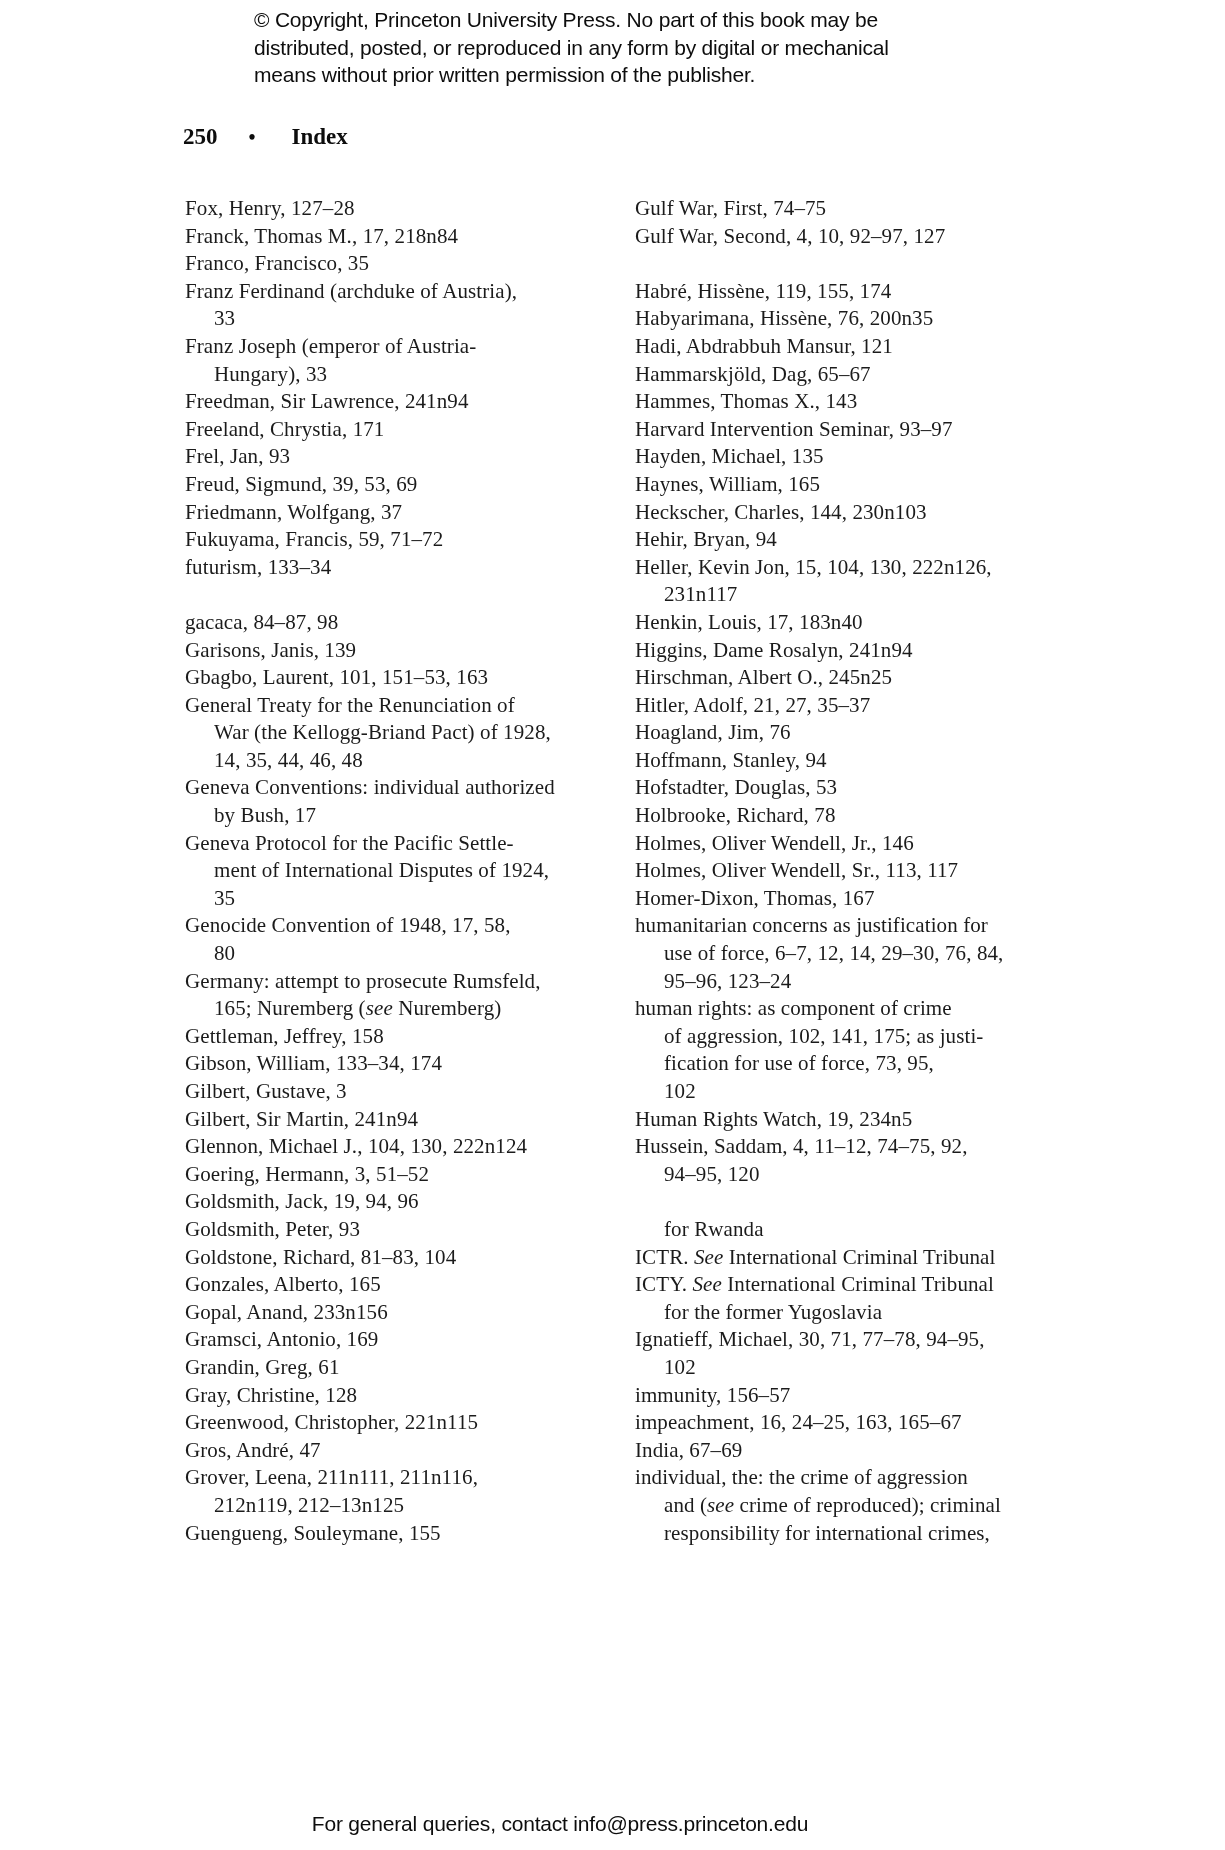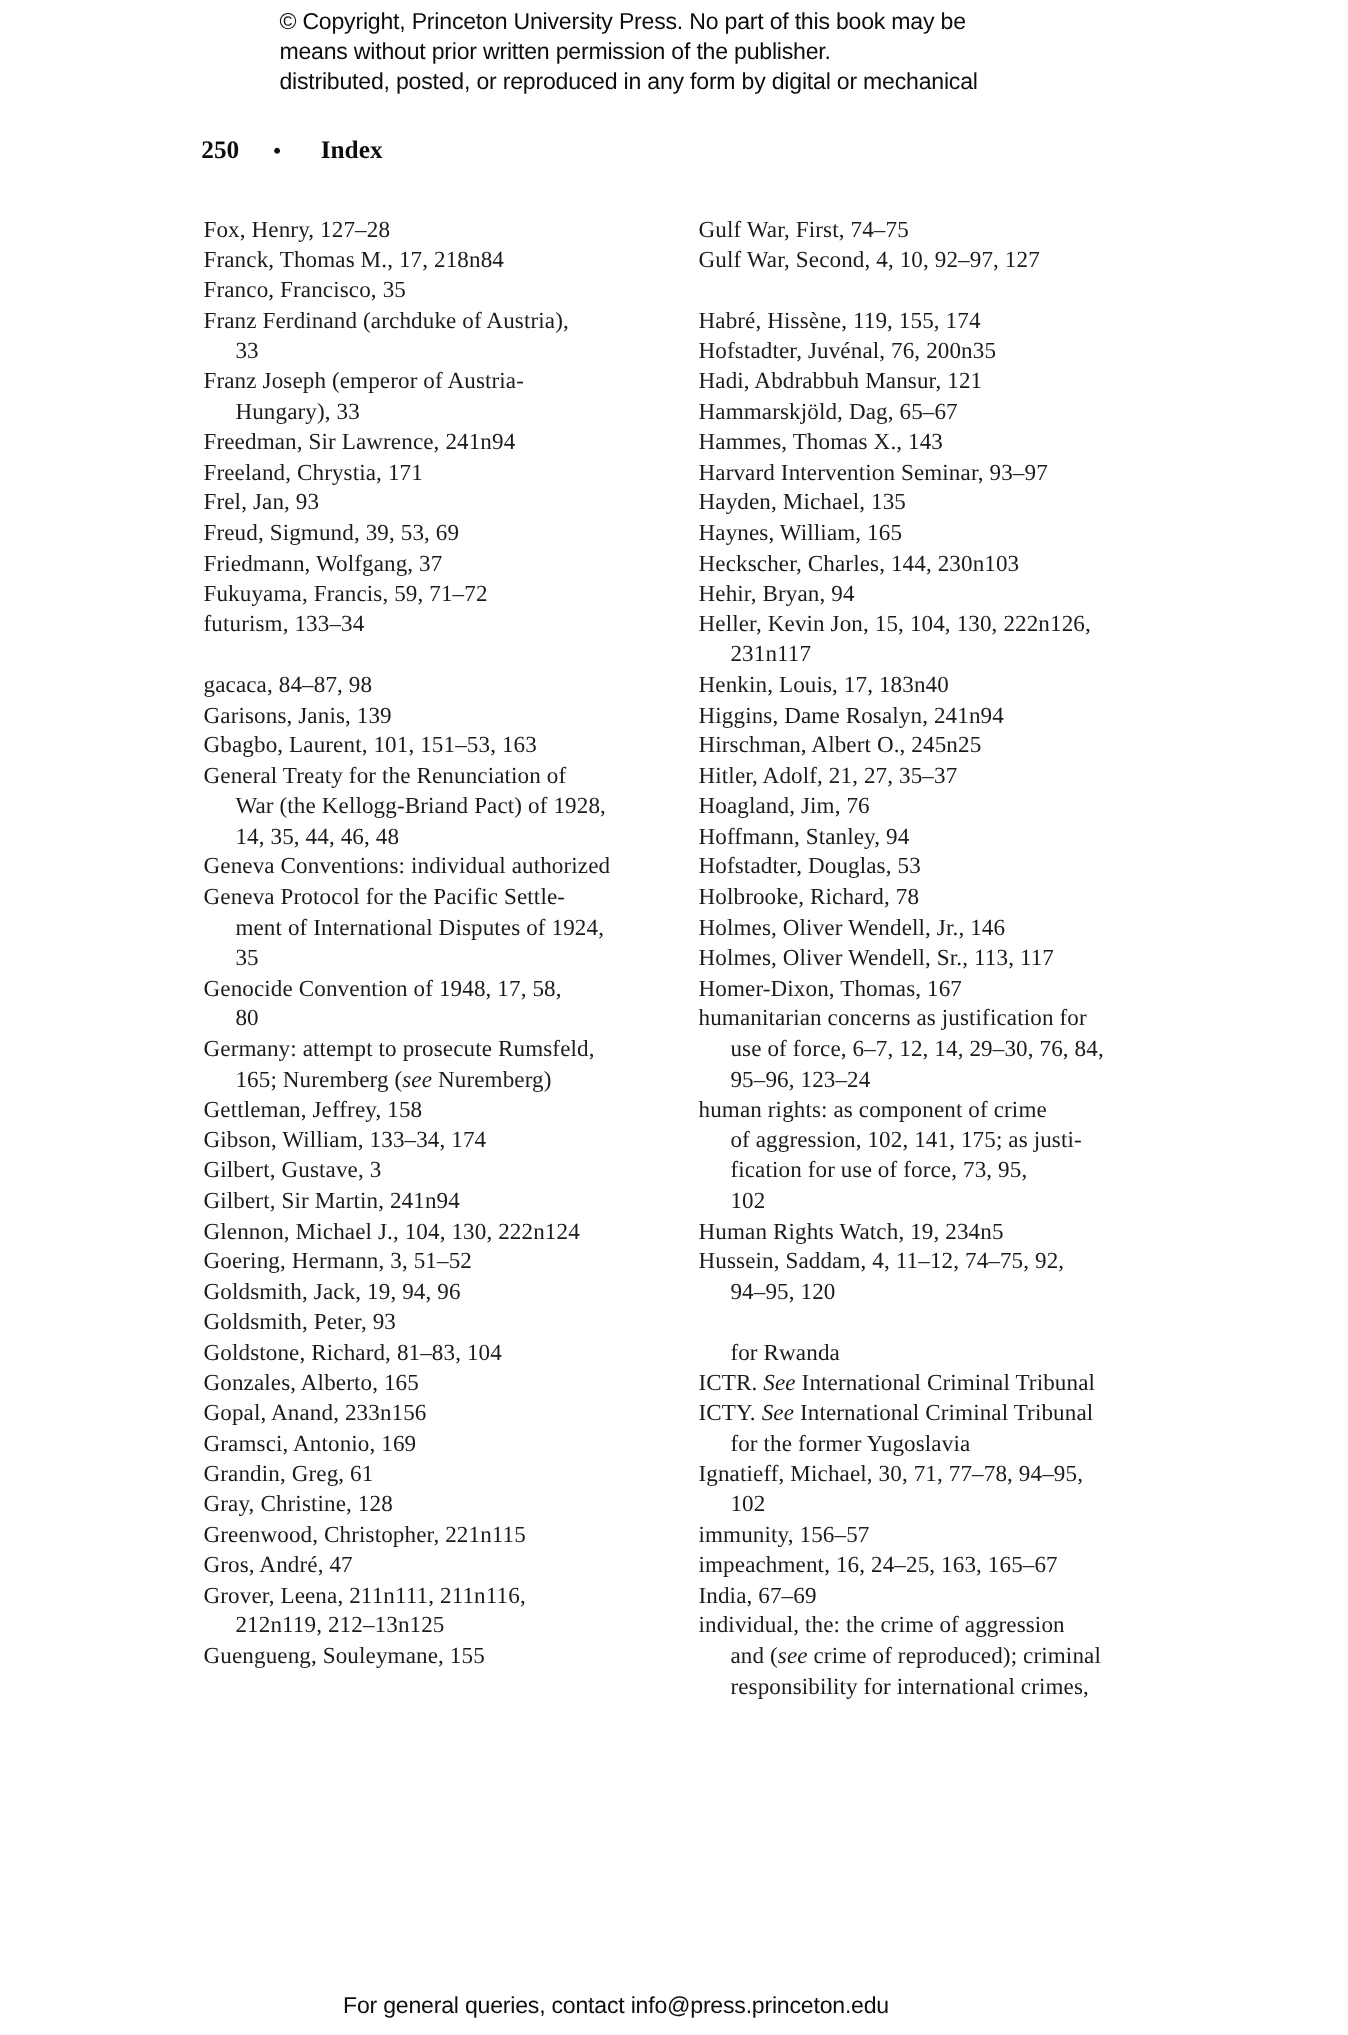--- a/index.html
+++ b/index.html
@@ -32,22 +32,22 @@
   .page-footer{
     position:absolute;left:0;top:1812px;width:1120px;
     text-align:center;font-size:21px;color:#0d0d0d;letter-spacing:-0.2px;
   }
 </style>
 </head>
 <body>
 
 <div class="copyright">
   <div>© Copyright, Princeton University Press. No part of this book may be</div>
+  <div>distributed, posted, or reproduced in any form by digital or mechanical</div>
   <div>means without prior written permission of the publisher.</div>
-  <div>distributed, posted, or reproduced in any form by digital or mechanical</div>
 </div>
 
 <div class="running-head">
   <span>250</span><span class="bullet">•</span><span class="head-title">Index</span>
 </div>
 
 <div class="col col-left">
     <div class="entry">
       <div class="line"><span>Fox, Henry, 127–28</span></div>
     </div>
@@ -95,20 +95,21 @@
     <div class="entry">
       <div class="line"><span>Gbagbo, Laurent, 101, 151–53, 163</span></div>
     </div>
     <div class="entry">
       <div class="line"><span>General Treaty for the Renunciation of</span></div>
       <div class="line cont"><span>War (the Kellogg-Briand Pact) of 1928,</span></div>
       <div class="line cont"><span>14, 35, 44, 46, 48</span></div>
     </div>
     <div class="entry">
       <div class="line"><span>Geneva Conventions: individual authorized</span></div>
+      <div class="line cont"><span>by Bush, 17</span></div>
     </div>
     <div class="entry">
       <div class="line"><span>Geneva Protocol for the Pacific Settle-</span></div>
       <div class="line cont"><span>ment of International Disputes of 1924,</span></div>
       <div class="line cont"><span>35</span></div>
     </div>
     <div class="entry">
       <div class="line"><span>Genocide Convention of 1948, 17, 58,</span></div>
       <div class="line cont"><span>80</span></div>
     </div>
@@ -176,21 +177,21 @@
     <div class="entry">
       <div class="line"><span>Gulf War, First, 74–75</span></div>
     </div>
     <div class="entry">
       <div class="line"><span>Gulf War, Second, 4, 10, 92–97, 127</span></div>
     </div>
     <div class="entry gap">
       <div class="line"><span>Habré, Hissène, 119, 155, 174</span></div>
     </div>
     <div class="entry">
-      <div class="line"><span>Hofstadter, Juvénal, 76, 200n35</span></div>
+      <div class="line"><span>Habyarimana, Hissène, 76, 200n35</span></div>
     </div>
     <div class="entry">
       <div class="line"><span>Hadi, Abdrabbuh Mansur, 121</span></div>
     </div>
     <div class="entry">
       <div class="line"><span>Hammarskjöld, Dag, 65–67</span></div>
     </div>
     <div class="entry">
       <div class="line"><span>Hammes, Thomas X., 143</span></div>
     </div>

